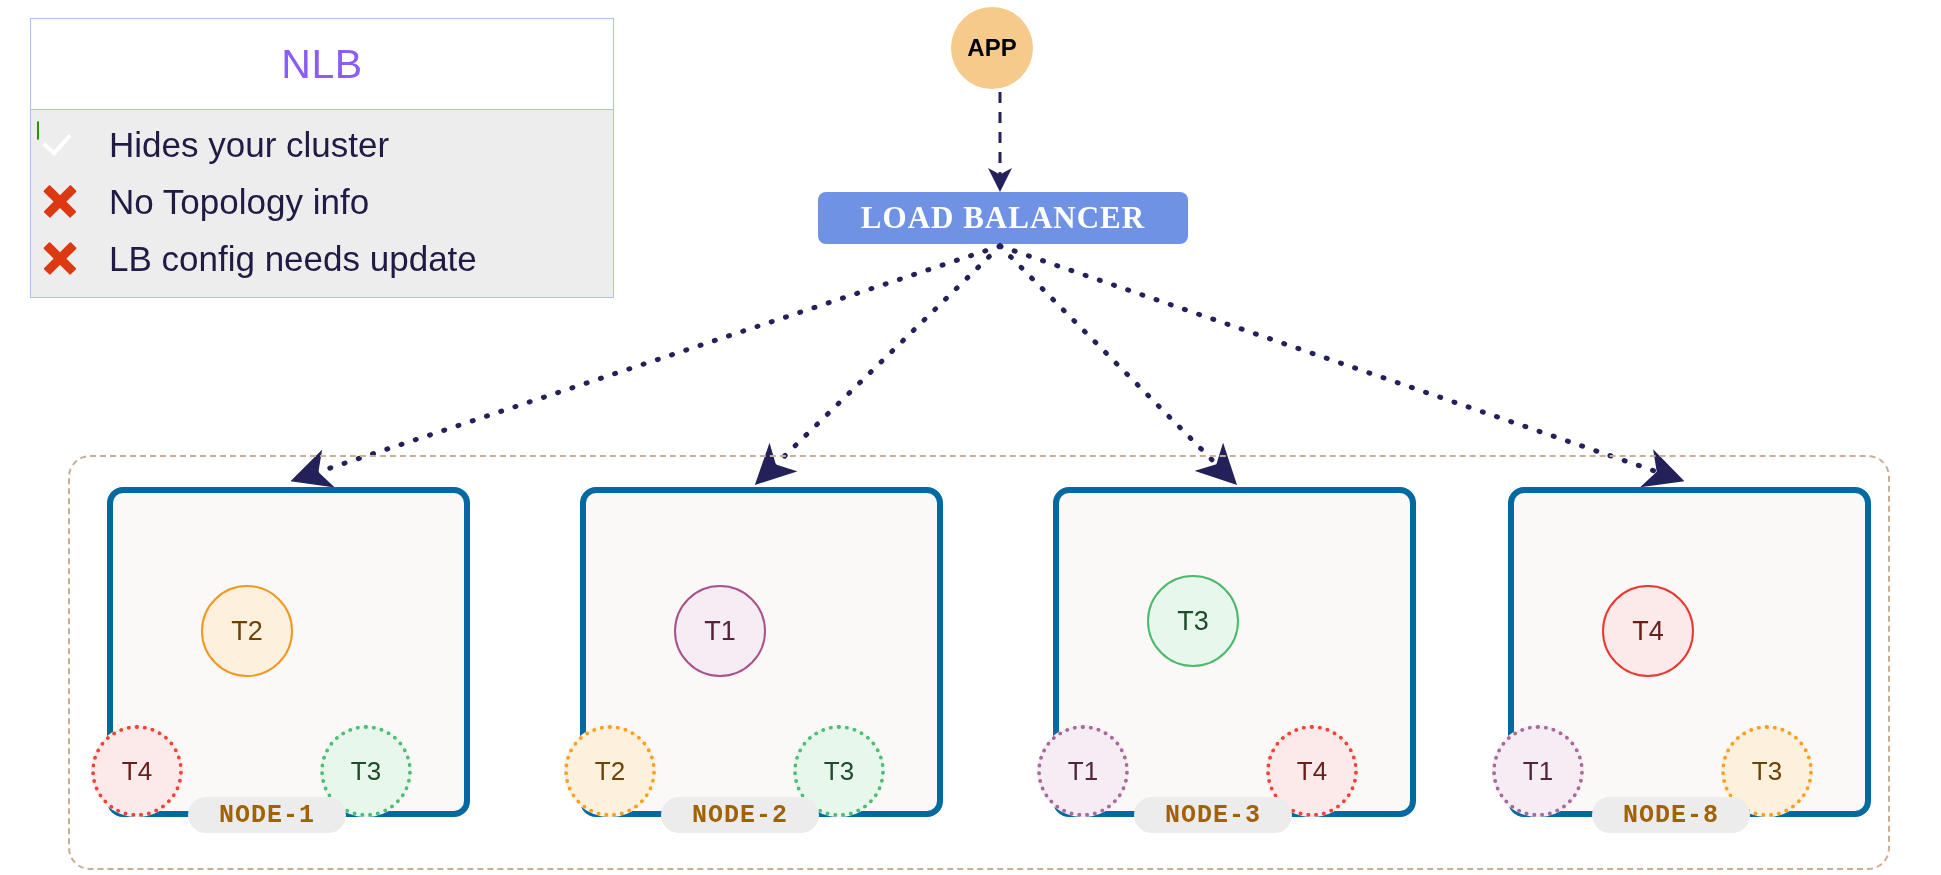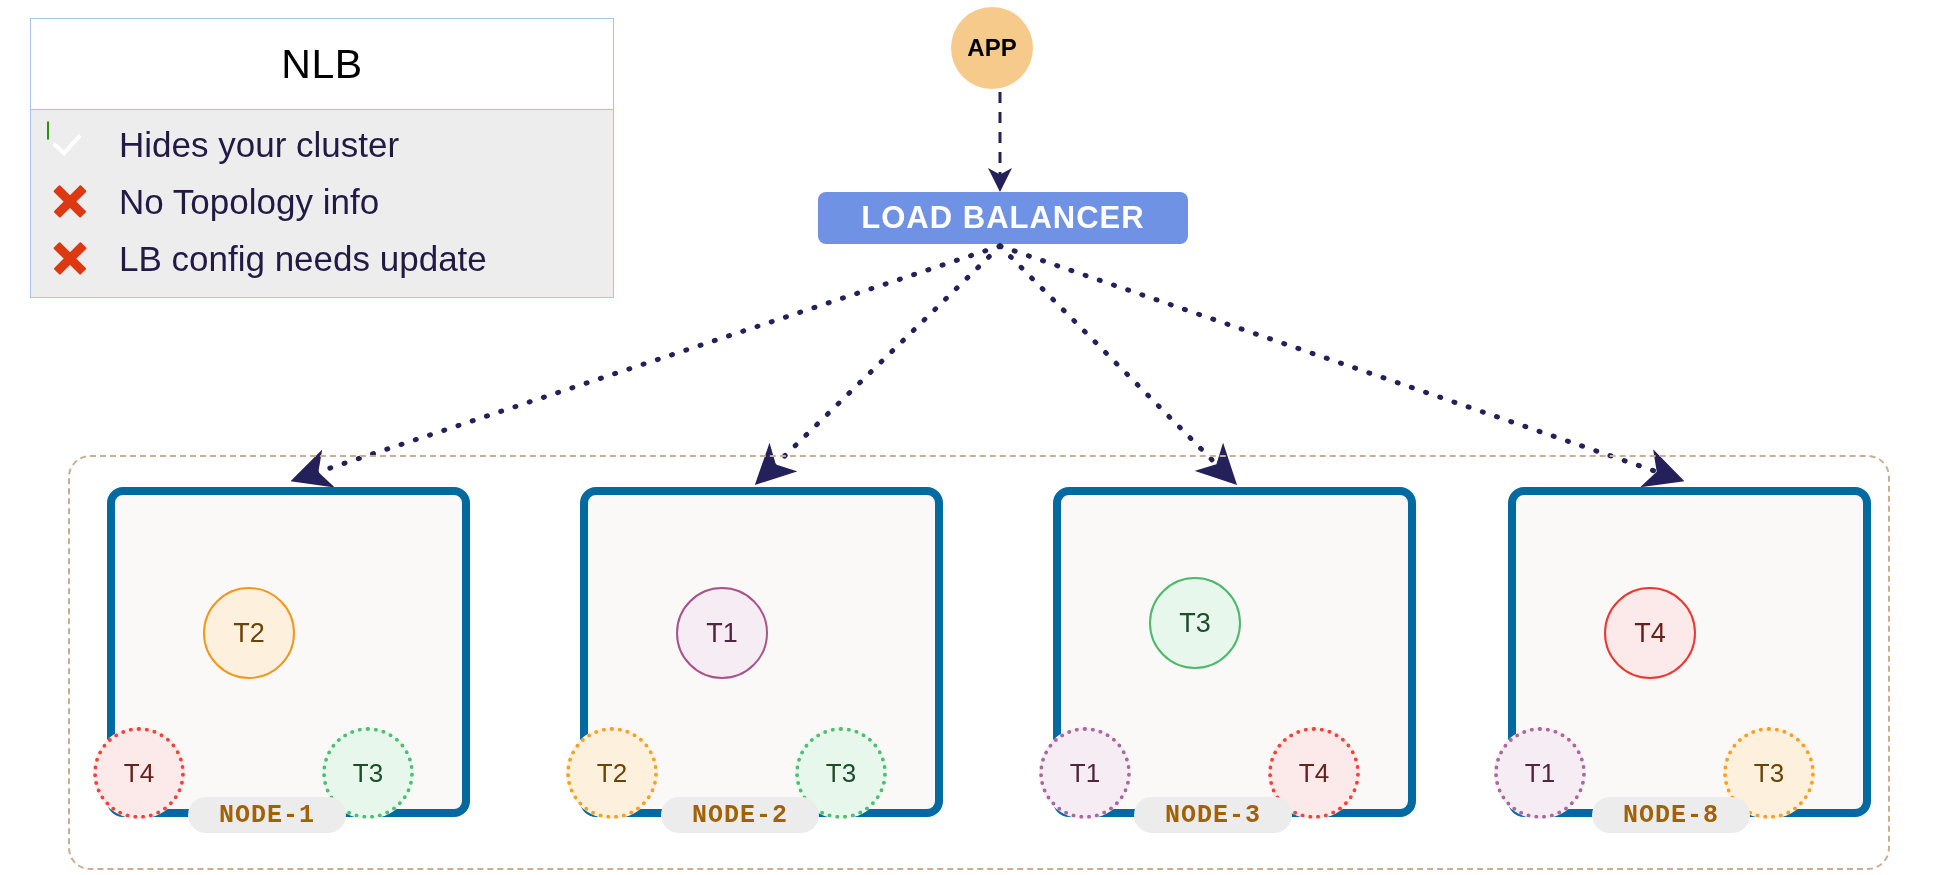--- a/index.html
+++ b/index.html
@@ -28,33 +28,33 @@
   #nlb-legend-header {
     height: 90px;
     display: flex;
     align-items: center;
     justify-content: center;
     background: #ffffff;
     border-bottom: 1px solid #a8c4e8;
   }
   #nlb-legend-title {
     font-size: 41px;
-    color: #000000;
+    color: #8b5cf6;
     font-family: "Liberation Sans", sans-serif;
     letter-spacing: 0.5px;
   }
   #nlb-legend-body {
     background: #ededed;
     padding: 6px 0 10px 0;
   }
   .legend-row {
     display: flex;
     align-items: center;
     height: 57px;
-    padding-left: 16px;
+    padding-left: 6px;
   }
   .legend-icon {
     width: 46px;
     height: 46px;
     flex: 0 0 46px;
     position: relative;
     margin-right: 26px;
   }
   .legend-label {
     font-size: 35px;
@@ -126,21 +126,21 @@
     background: #6f92e4;
     border-radius: 8px;
     display: flex;
     align-items: center;
     justify-content: center;
   }
   #load-balancer-label {
     font-size: 31px;
     font-weight: bold;
     color: #ffffff;
-    font-family: Liberation Sans, sans-serif;
+    font-family: Liberation Serif, serif;
     letter-spacing: 1px;
   }
 
   
   #arrow-layer {
     position: absolute;
     left: 0; top: 0;
     width: 1941px; height: 875px;
     pointer-events: none;
   }
@@ -157,21 +157,21 @@
     box-sizing: border-box;
   }
 
   
   .node-box {
     position: absolute;
     top: 487px;
     width: 363px;
     height: 330px;
     background: #fbf9f7;
-    border: 8px solid #0369a1;
+    border: 6px solid #0369a1;
     border-radius: 16px;
     box-sizing: border-box;
   }
   #node-box-0 { left: 107px; }
   #node-box-1 { left: 580px; }
   #node-box-2 { left: 1053px; }
   #node-box-3 { left: 1508px; }
 
   .node-badge {
     position: absolute;

